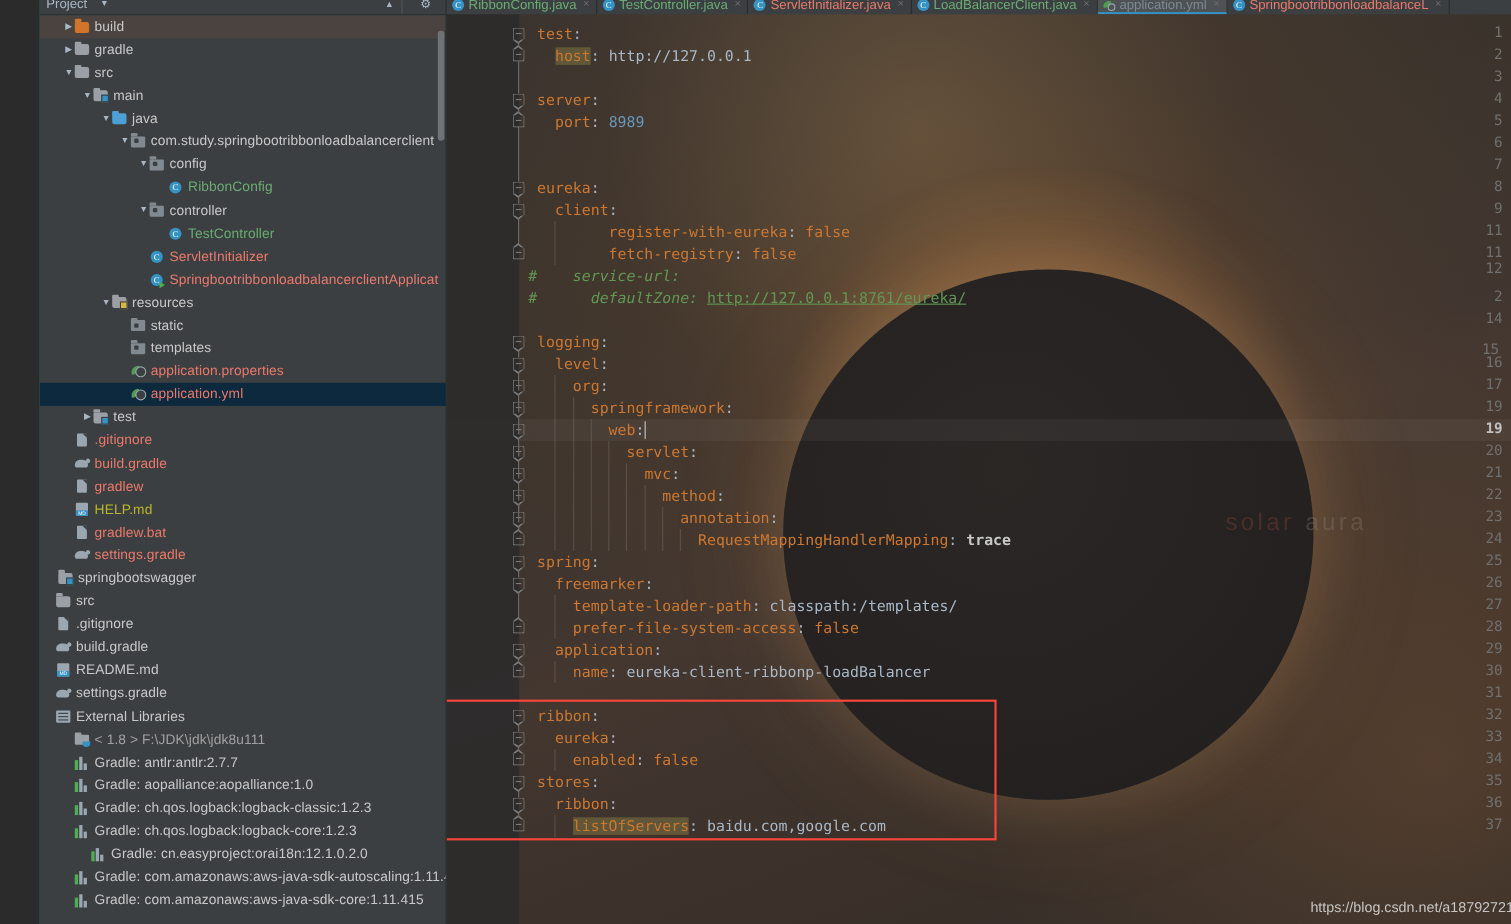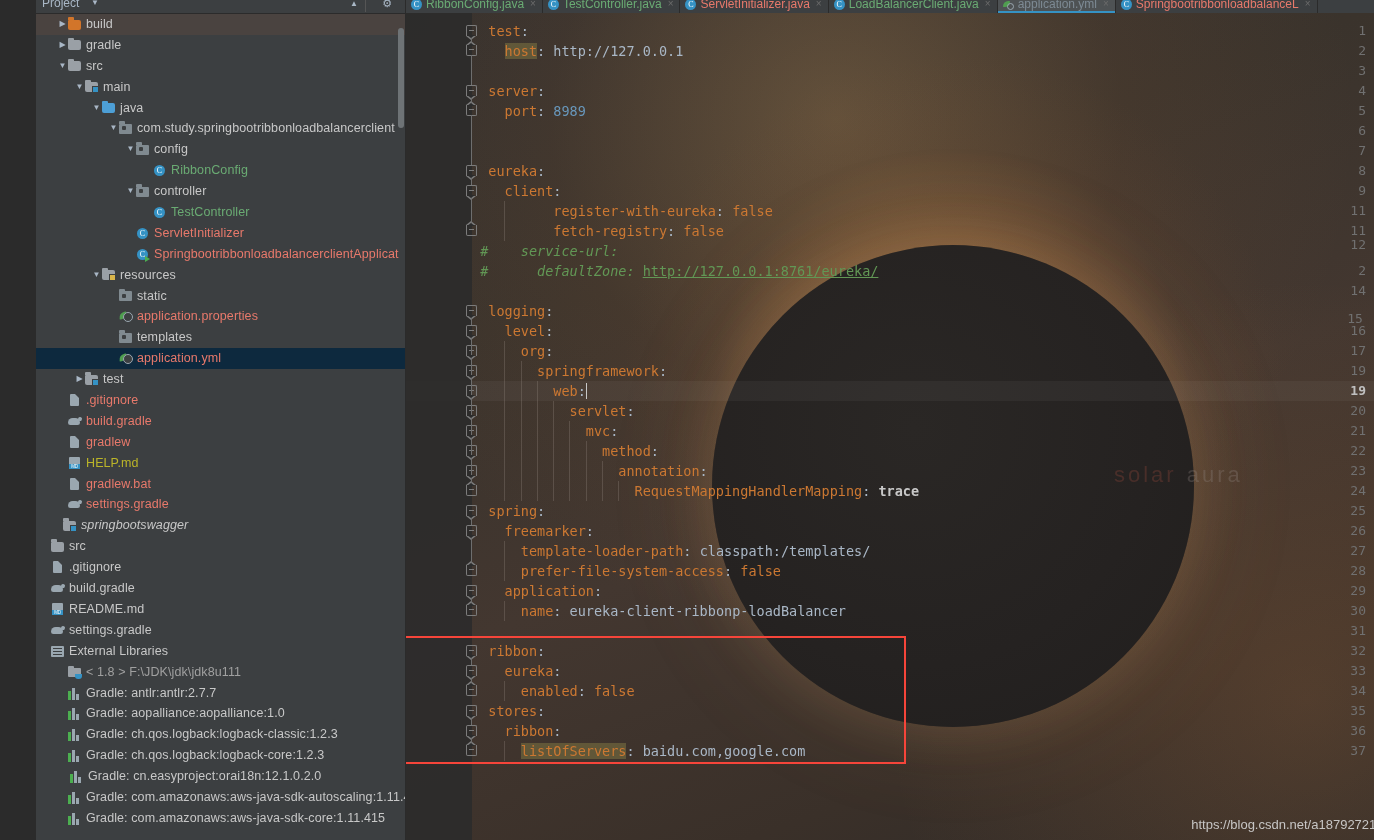--- a/index.html
+++ b/index.html
@@ -339,36 +339,36 @@
           <span class="ic">
             <span class="ic-pkg">
               <span class="dot"></span>
             </span>
           </span>
           <span class="lbl white">static</span>
         </div>
         <div class="trow" style="padding-left: 72px;">
           <span class="arrow none">&nbsp;</span>
           <span class="ic">
+            <span class="ic-pkg">
+              <span class="dot"></span>
+            </span>
+          </span>
+          <span class="lbl white">templates</span>
+        </div>
+        <div class="trow" style="padding-left: 72px;">
+          <span class="arrow none">&nbsp;</span>
+          <span class="ic">
             <span class="ic-yml">
               <span class="leaf"></span>
               <span class="gear"></span>
             </span>
           </span>
           <span class="lbl salmon">application.properties</span>
         </div>
-        <div class="trow" style="padding-left: 72px;">
-          <span class="arrow none">&nbsp;</span>
-          <span class="ic">
-            <span class="ic-pkg">
-              <span class="dot"></span>
-            </span>
-          </span>
-          <span class="lbl white">templates</span>
-        </div>
         <div class="trow sel" style="padding-left: 72px;">
           <span class="arrow none">&nbsp;</span>
           <span class="ic">
             <span class="ic-yml">
               <span class="leaf"></span>
               <span class="gear"></span>
             </span>
           </span>
           <span class="lbl salmon">application.yml</span>
         </div>
@@ -424,21 +424,21 @@
         <div class="trow" style="padding-left: 21px;">
           <span class="arrow none">&nbsp;</span>
           <span class="ic">
             <span class="ic-gradle">
               <span class="ele"></span>
               <span class="trunk"></span>
             </span>
           </span>
           <span class="lbl salmon">settings.gradle</span>
         </div>
-        <div class="trow" style="padding-left: 16px; font-style: italic;">
+        <div class="trow" style="padding-left: 6px;">
           <span class="arrow none">&nbsp;</span>
           <span class="ic">
             <span class="ic-folder">
               <span class="badge"></span>
             </span>
           </span>
           <span class="lbl white">springbootswagger</span>
         </div>
         <div class="trow" style="padding-left: 4px;">
           <span class="arrow none">&nbsp;</span>
@@ -537,21 +537,21 @@
           <span class="arrow none">&nbsp;</span>
           <span class="ic">
             <span class="ic-lib">
               <span class="b1"></span>
               <span class="b2"></span>
               <span class="b3"></span>
             </span>
           </span>
           <span class="lbl white">Gradle: ch.qos.logback:logback-core:1.2.3</span>
         </div>
-        <div class="trow" style="padding-left: 23px;">
+        <div class="trow" style="padding-left: 36px;">
           <span class="arrow none">&nbsp;</span>
           <span class="ic">
             <span class="ic-lib">
               <span class="b1"></span>
               <span class="b2"></span>
               <span class="b3"></span>
             </span>
           </span>
           <span class="lbl white">Gradle: cn.easyproject:orai18n:12.1.0.2.0</span>
         </div>

